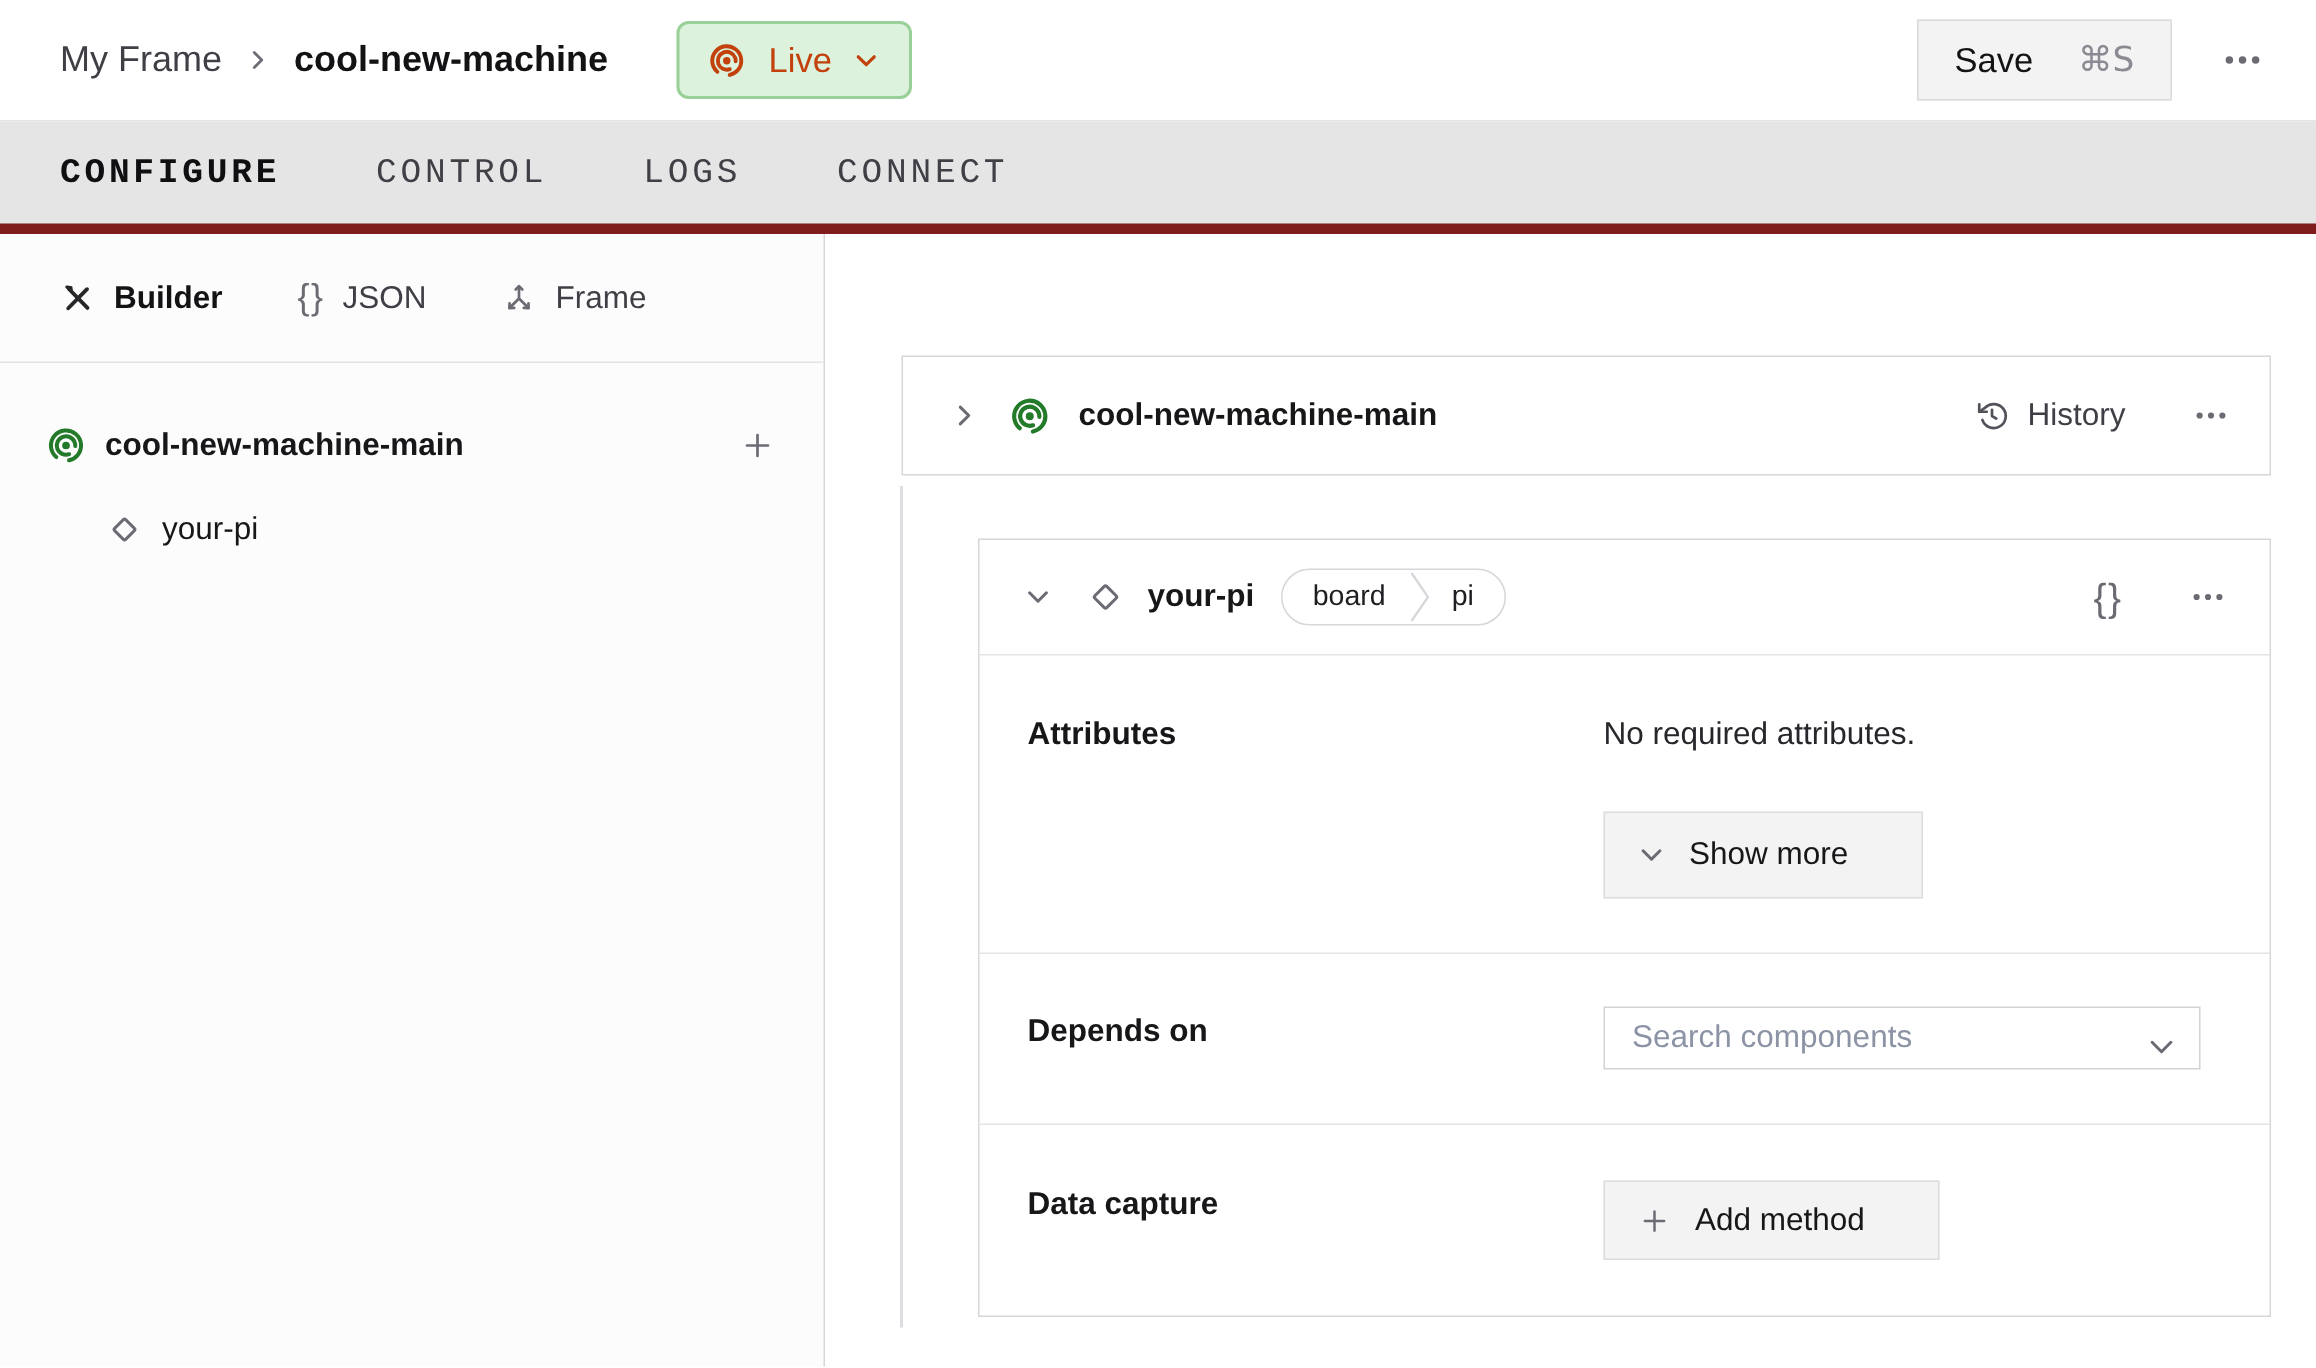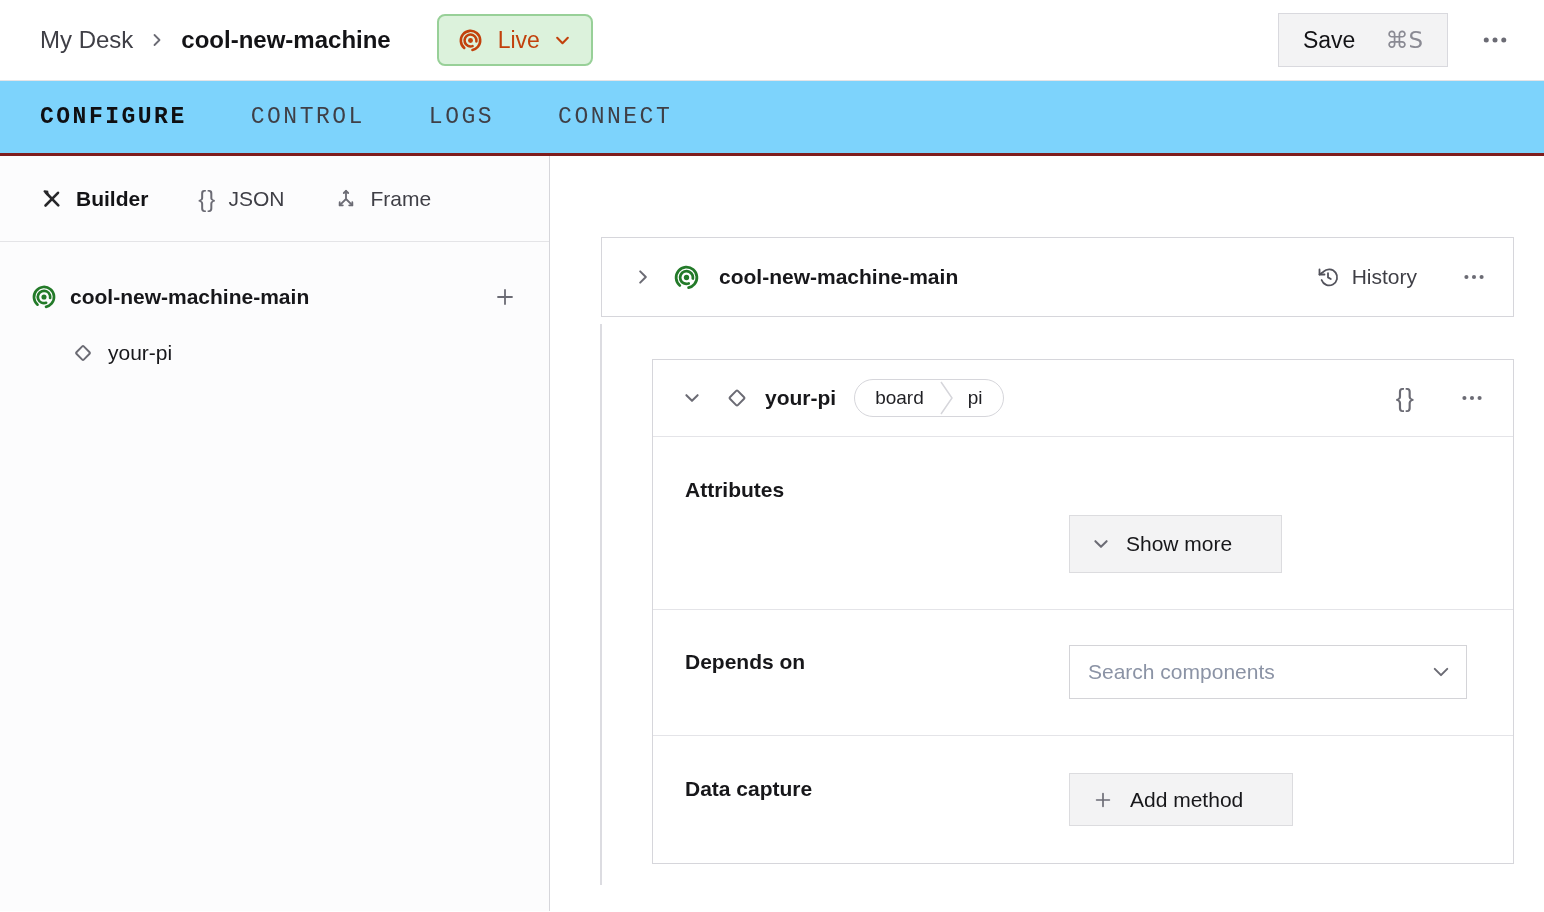--- a/index.html
+++ b/index.html
@@ -20,21 +20,21 @@
 
   .top-spacer { flex:1; }
   .save-btn { height:54px; display:flex; align-items:center; gap:30px; padding:0 24px;
     background:#f3f3f4; border:1px solid #d9d9de; font-size:23px; color:#131316; cursor:pointer;
     font-family:inherit; }
   .save-shortcut { color:#8a8a93; font-family:"DejaVu Sans",sans-serif; }
   .menu-btn { margin-left:32px; background:none; border:none; cursor:pointer; color:#6b6b74;
     display:flex; align-items:center; }
 
   
-  .tabbar { height:75px; background:#7dd3fc; border-bottom:3px solid #7f1d1d;
+  .tabbar { height:75px; background:#e5e5e5; border-bottom:7px solid #7f1d1d;
     display:flex; align-items:center; gap:64px; padding-left:40px;
     font-family:"Liberation Mono","DejaVu Sans Mono",monospace; font-size:23px;
     letter-spacing:2.5px; color:#3f3f46; }
   .nav-tab { cursor:pointer; }
   .nav-tab.active { font-weight:700; color:#0f0f12; }
 
   
   .body { display:flex; height:755px; }
 
   .sidebar { width:550px; background:#fcfcfd; border-right:1px solid #d6d6db; }
@@ -84,40 +84,40 @@
   .row-label { font-size:21px; font-weight:700; color:#17171a; line-height:26px; }
   .row-attributes { padding-top:40px; padding-bottom:36px; }
   .row-attributes .empty-text { font-size:21px; color:#26262b; line-height:26px; }
   .show-more-btn { margin-top:38px; width:213px; height:58px; display:flex; align-items:center;
     gap:16px; padding:0 22px; background:#f3f3f4; border:1px solid #dcdcdf; font-size:21px;
     color:#17171a; cursor:pointer; font-family:inherit; }
   .show-more-btn .cicon, .add-method-btn .picon { color:#6b6b74; display:flex; }
 
   .row-depends { padding-top:35px; padding-bottom:36px; }
   .row-depends .row-label { padding-top:4px; }
-  .select-wrap { position:relative; width:398px; height:54px; }
+  .select-wrap { position:relative; width:398px; height:42px; }
   .select-wrap input { width:100%; height:100%; border:1px solid #d4d4d8; background:#fff;
     font-size:21px; padding:0 48px 0 18px; color:#17171a; font-family:inherit; outline:none; }
   .select-wrap input::placeholder { color:#8b93a5; opacity:1; }
   .select-caret { position:absolute; right:16px; top:17px; color:#6b6b74; pointer-events:none; display:flex; }
 
   .row-data { padding-top:37px; padding-bottom:37px; }
   .row-data .row-label { padding-top:3px; }
   .add-method-btn { width:224px; height:53px; display:flex; align-items:center; gap:16px;
     padding:0 22px; background:#f3f3f4; border:1px solid #dcdcdf; font-size:21px; color:#17171a;
     cursor:pointer; font-family:inherit; }
 
   svg { display:block; }
 </style>
 </head>
 <body>
 
 <header class="topbar">
   <div class="breadcrumb">
-    <span class="crumb-parent">My Desk</span>
+    <span class="crumb-parent">My Frame</span>
     <span class="crumb-sep">
       <svg width="16" height="16" viewBox="0 0 16 16" fill="none" stroke="currentColor" stroke-width="1.8" stroke-linecap="round" stroke-linejoin="round">
           <path d="M5.5 3 L10.5 8 L5.5 13"></path>
         </svg>
     </span>
     <span class="crumb-current">cool-new-machine</span>
   </div>
 
   <div class="live-badge">
     <span>
@@ -286,20 +286,21 @@
               <circle cx="19" cy="12" r="1.9"></circle>
           </svg>
         </button>
       </div>
 
       <div class="divider"></div>
 
       <div class="card-row row-attributes">
         <div class="row-label">Attributes</div>
         <div>
+          <div class="empty-text">No required attributes.</div>
           <button class="show-more-btn">
             <span class="cicon">
               <svg width="18" height="18" viewBox="0 0 16 16" fill="none" stroke="currentColor" stroke-width="1.8" stroke-linecap="round" stroke-linejoin="round">
                   <path d="M3 5.5 L8 10.5 L13 5.5"></path>
                 </svg>
             </span>
             <span>Show more</span>
           </button>
         </div>
       </div>

